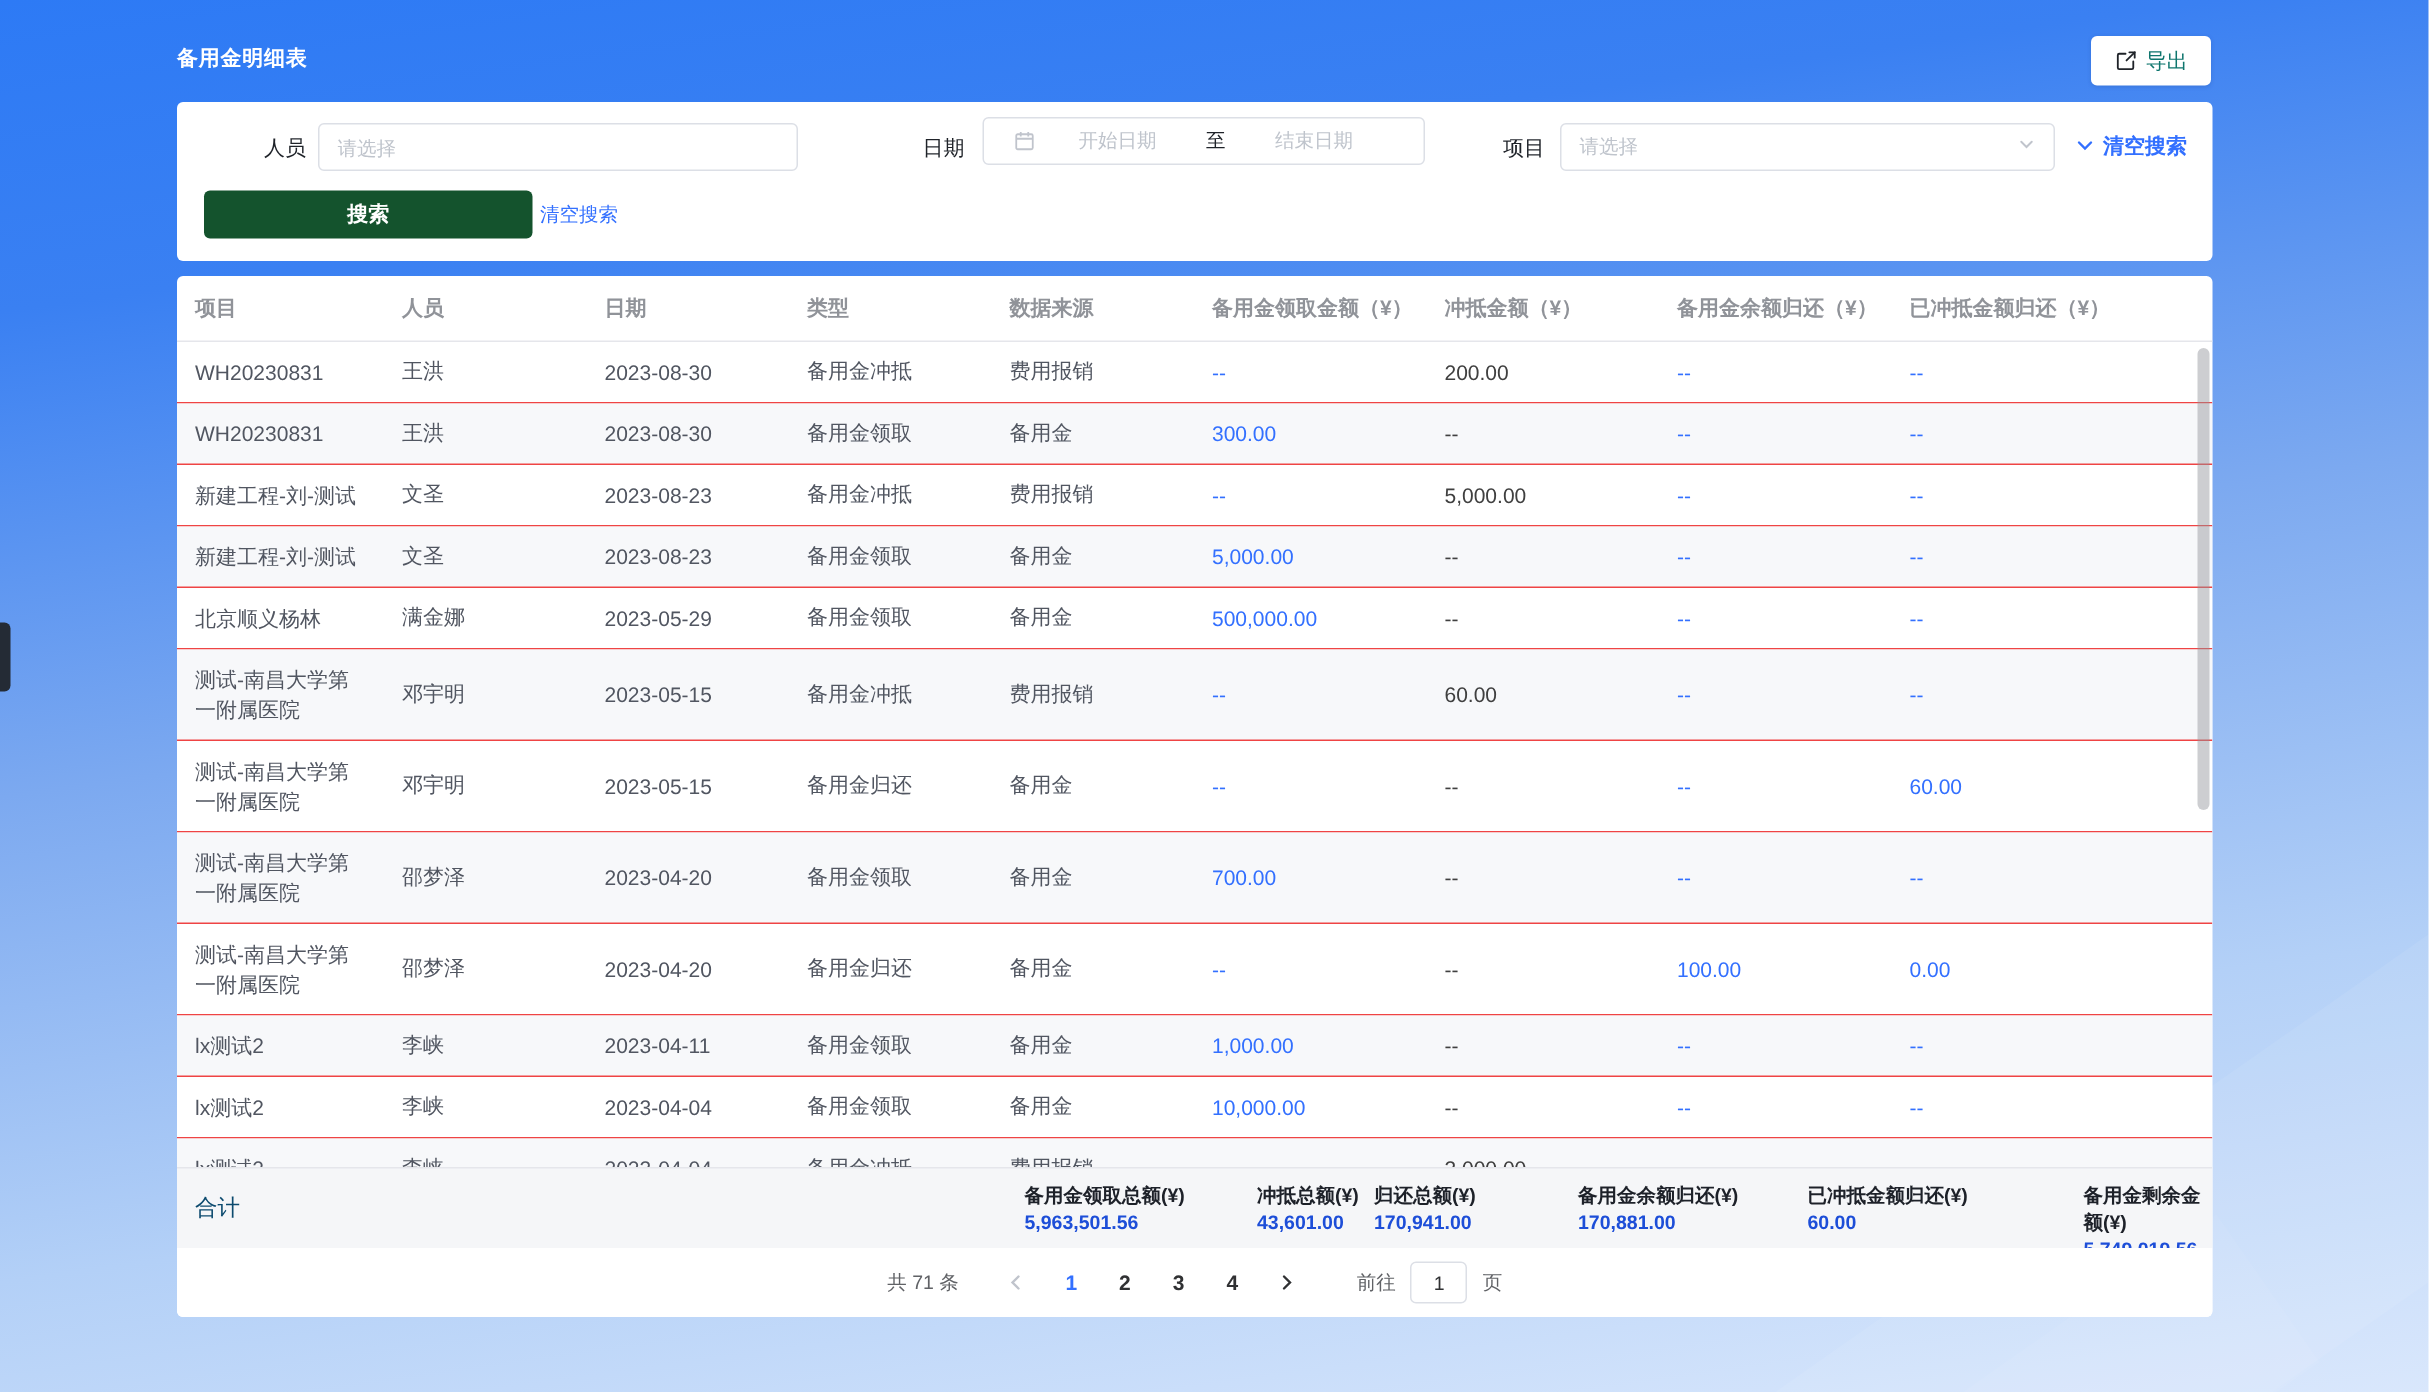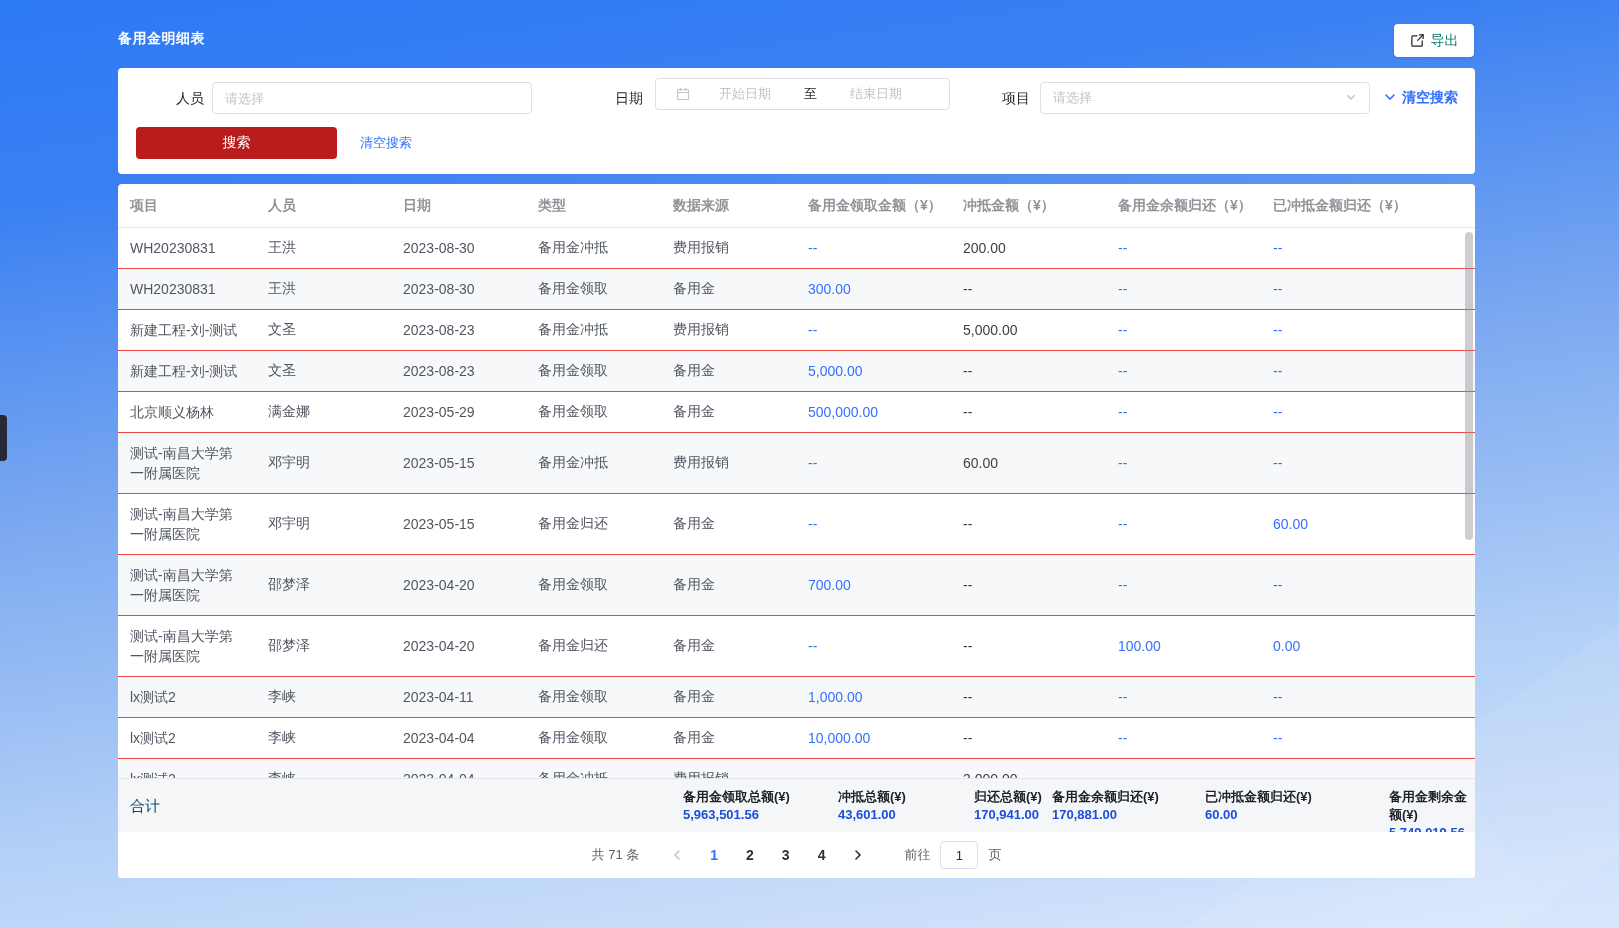--- a/index.html
+++ b/index.html
@@ -58,23 +58,23 @@
     border:1px solid #DCDFE6; border-radius:4px; background:#fff; cursor:pointer;
     display:flex; align-items:center; justify-content:space-between; padding:0 12px;
   }
   .f-select .ph { font-size:13px; color:#BFC4CC; }
   .expand-link {
     position:absolute; left:1265px; top:14px; height:32px;
     display:flex; align-items:center; gap:5px; cursor:pointer;
     color:#3370FF; font-size:14px; font-weight:bold;
   }
   .search-btn {
-    position:absolute; left:18px; top:59px; width:201px; height:32px;
-    background:#b91c1c; color:#fff; border:none; border-radius:4px;
-    font-size:14px; cursor:pointer; font-family:inherit;
+    position:absolute; left:18px; top:59px; width:219px; height:32px;
+    background:#14532d; color:#fff; border:none; border-radius:4px;
+    font-size:14px; cursor:pointer; font-family:inherit;font-weight:bold;
   }
   .clear-link {
     position:absolute; left:242px; top:59px; height:32px; line-height:32px;
     color:#3370FF; font-size:13px; cursor:pointer;
   }
 
   
   .table-card {
     position:absolute; left:118px; top:184px; width:1357px; height:694px;
     background:#FFFFFF; border-radius:4px; overflow:hidden;
@@ -346,21 +346,21 @@
   <div class="t-summary">
     <span class="sum-label">合计</span>
     <div class="sum-item" style="left:565px">
       <div class="sum-l">备用金领取总额(¥)</div>
       <div class="sum-v">5,963,501.56</div>
     </div>
     <div class="sum-item" style="left:720px">
       <div class="sum-l">冲抵总额(¥)</div>
       <div class="sum-v">43,601.00</div>
     </div>
-    <div class="sum-item" style="left:856px">
+    <div class="sum-item" style="left:798px">
       <div class="sum-l">归还总额(¥)</div>
       <div class="sum-v">170,941.00</div>
     </div>
     <div class="sum-item" style="left:934px">
       <div class="sum-l">备用金余额归还(¥)</div>
       <div class="sum-v">170,881.00</div>
     </div>
     <div class="sum-item" style="left:1087px">
       <div class="sum-l">已冲抵金额归还(¥)</div>
       <div class="sum-v">60.00</div>

